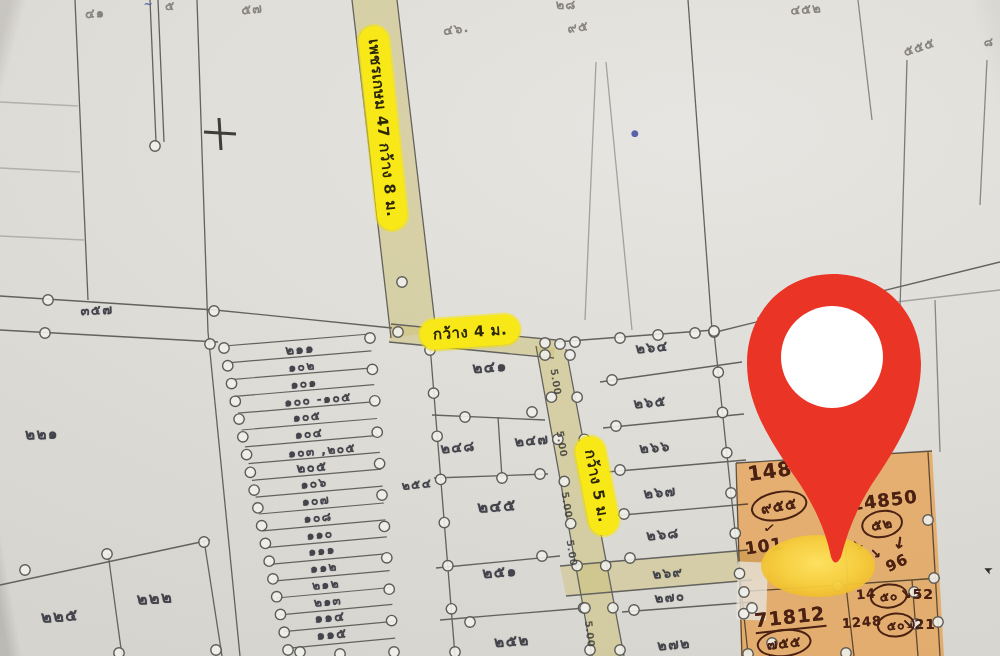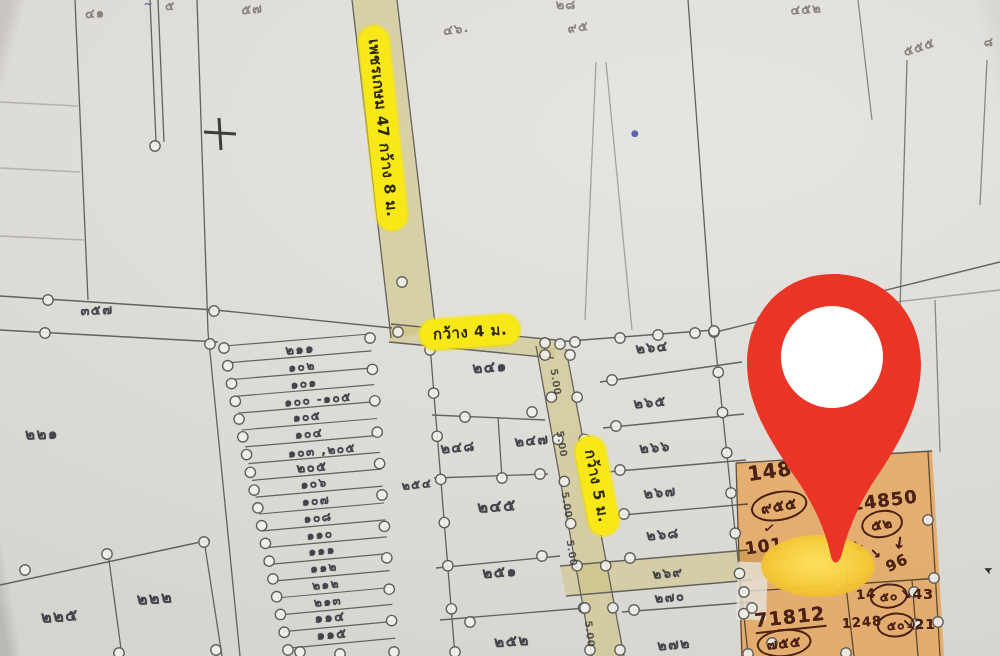--- a/index.html
+++ b/index.html
@@ -305,21 +305,21 @@
     <div class="lbl lbl-ink" style="left: 770px; top: 528px; font-size: 14px; transform: translate(-50%, -50%) rotate(10deg);">✓</div>
     <div class="lbl lbl-ink" style="left: 764px; top: 546px; font-size: 17px; transform: translate(-50%, -50%) rotate(-8deg);">101</div>
     <div class="lbl lbl-ink" style="left: 884px; top: 500px; font-size: 18px; transform: translate(-50%, -50%) rotate(-7deg);">14850</div>
     <div class="lbl lbl-ink circled" style="left: 882px; top: 524px; font-size: 14px; transform: translate(-50%, -50%) rotate(-10deg);">๕๒</div>
     <div class="lbl lbl-ink" style="left: 900px; top: 543px; font-size: 16px; transform: translate(-50%, -50%) rotate(8deg);">↓</div>
     <div class="lbl lbl-ink" style="left: 858px; top: 546px; font-size: 15px; transform: translate(-50%, -50%) rotate(0deg);">↘</div>
     <div class="lbl lbl-ink" style="left: 876px; top: 553px; font-size: 13px; transform: translate(-50%, -50%) rotate(0deg);">↘</div>
     <div class="lbl lbl-ink" style="left: 897px; top: 563px; font-size: 15px; transform: translate(-50%, -50%) rotate(-25deg);">96</div>
     <div class="lbl lbl-ink" style="left: 866px; top: 594px; font-size: 13px; transform: translate(-50%, -50%) rotate(-6deg);">14</div>
     <div class="lbl lbl-ink circled" style="left: 889px; top: 596px; font-size: 12px; transform: translate(-50%, -50%) rotate(-6deg);">๕๐</div>
-    <div class="lbl lbl-ink" style="left: 917px; top: 594px; font-size: 14px; transform: translate(-50%, -50%) rotate(0deg);">↘43</div>
+    <div class="lbl lbl-ink" style="left: 917px; top: 594px; font-size: 14px; transform: translate(-50%, -50%) rotate(0deg);">↘52</div>
     <div class="lbl lbl-ink" style="left: 862px; top: 622px; font-size: 13px; transform: translate(-50%, -50%) rotate(-4deg);">1248</div>
     <div class="lbl lbl-ink circled" style="left: 896px; top: 625px; font-size: 12px; transform: translate(-50%, -50%) rotate(-4deg);">๕๐</div>
     <div class="lbl lbl-ink" style="left: 919px; top: 624px; font-size: 14px; transform: translate(-50%, -50%) rotate(0deg);">↘21</div>
     <div class="lbl lbl-ink underline" style="left: 790px; top: 618px; font-size: 19px; transform: translate(-50%, -50%) rotate(-6deg);">71812</div>
     <div class="lbl lbl-ink circled" style="left: 784px; top: 643px; font-size: 14px; transform: translate(-50%, -50%) rotate(-6deg);">๗๕๕</div>
     <div class="lbl lbl-blue" style="left: 635px; top: 133px; font-size: 9px; transform: translate(-50%, -50%) rotate(0deg);">●</div>
     <div class="lbl lbl-blue" style="left: 148px; top: 4px; font-size: 11px; transform: translate(-50%, -50%) rotate(0deg);">~</div>
     <div class="lbl lbl-blue" style="left: 988px; top: 570px; font-size: 11px; transform: translate(-50%, -50%) rotate(205deg); color: rgb(44, 44, 40);">➤</div>
   </div>
 

